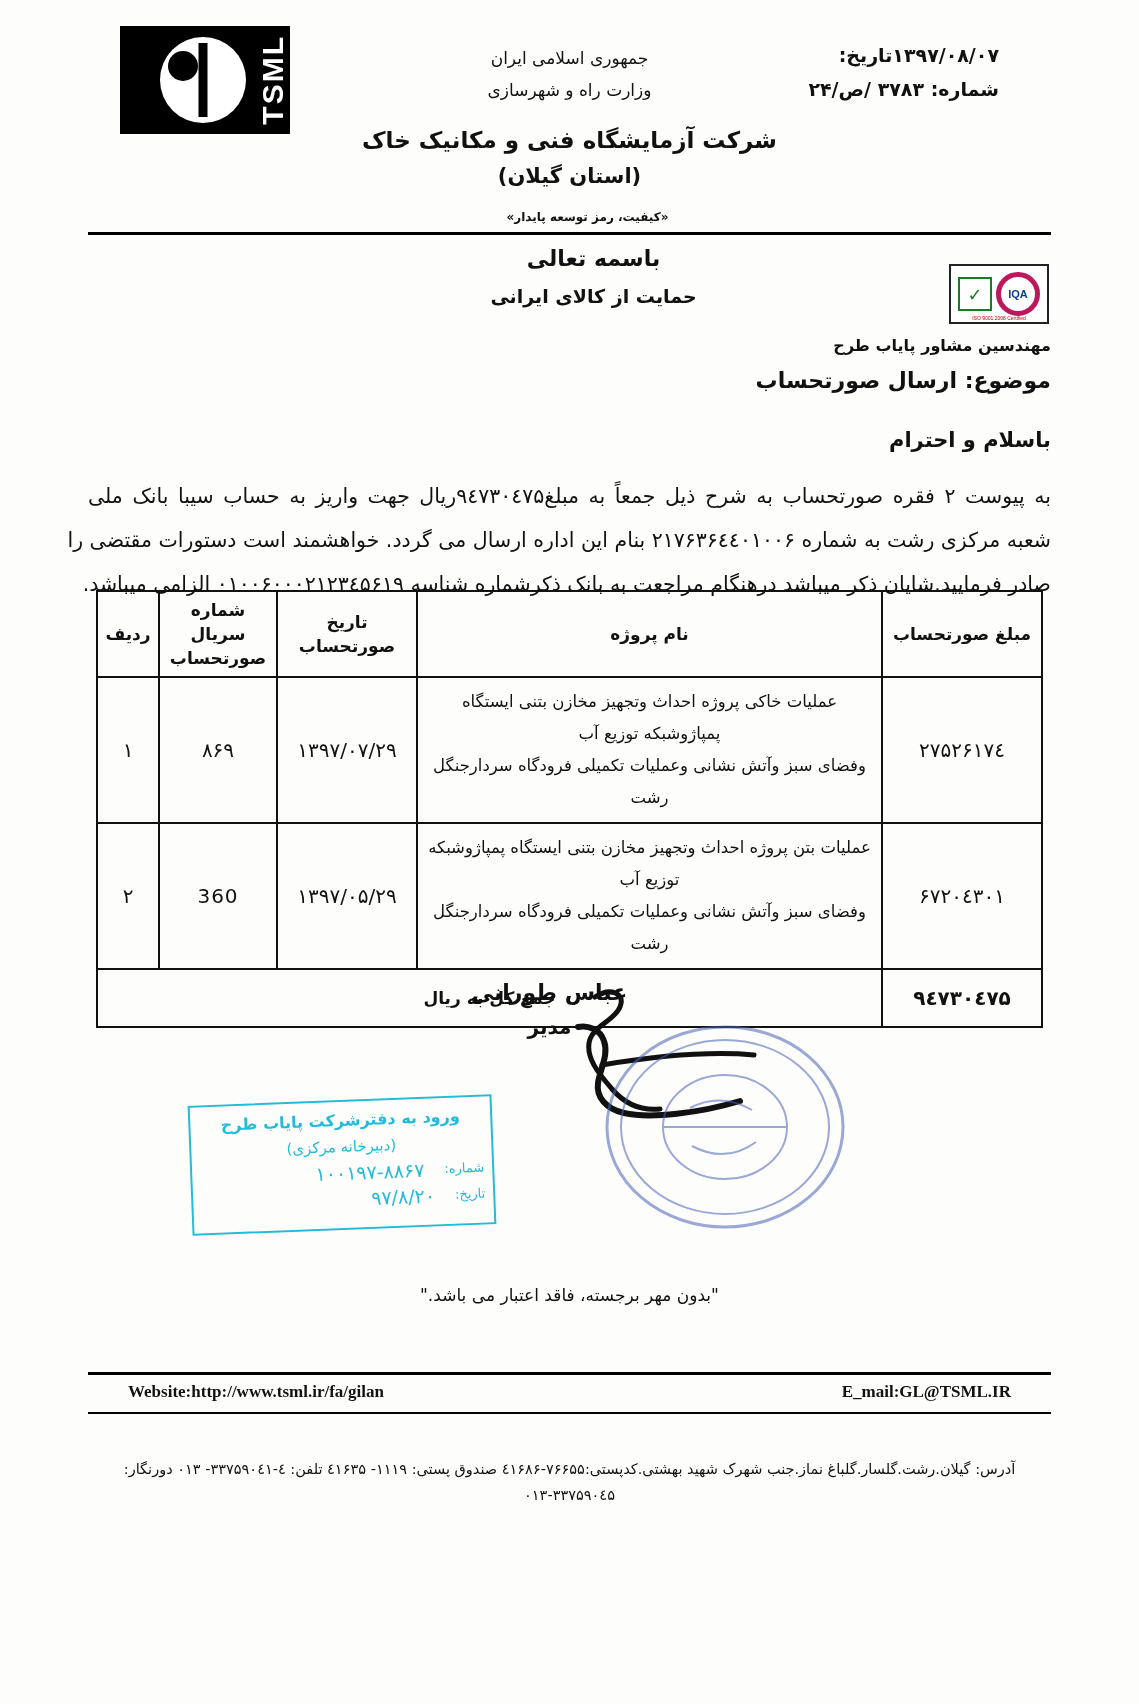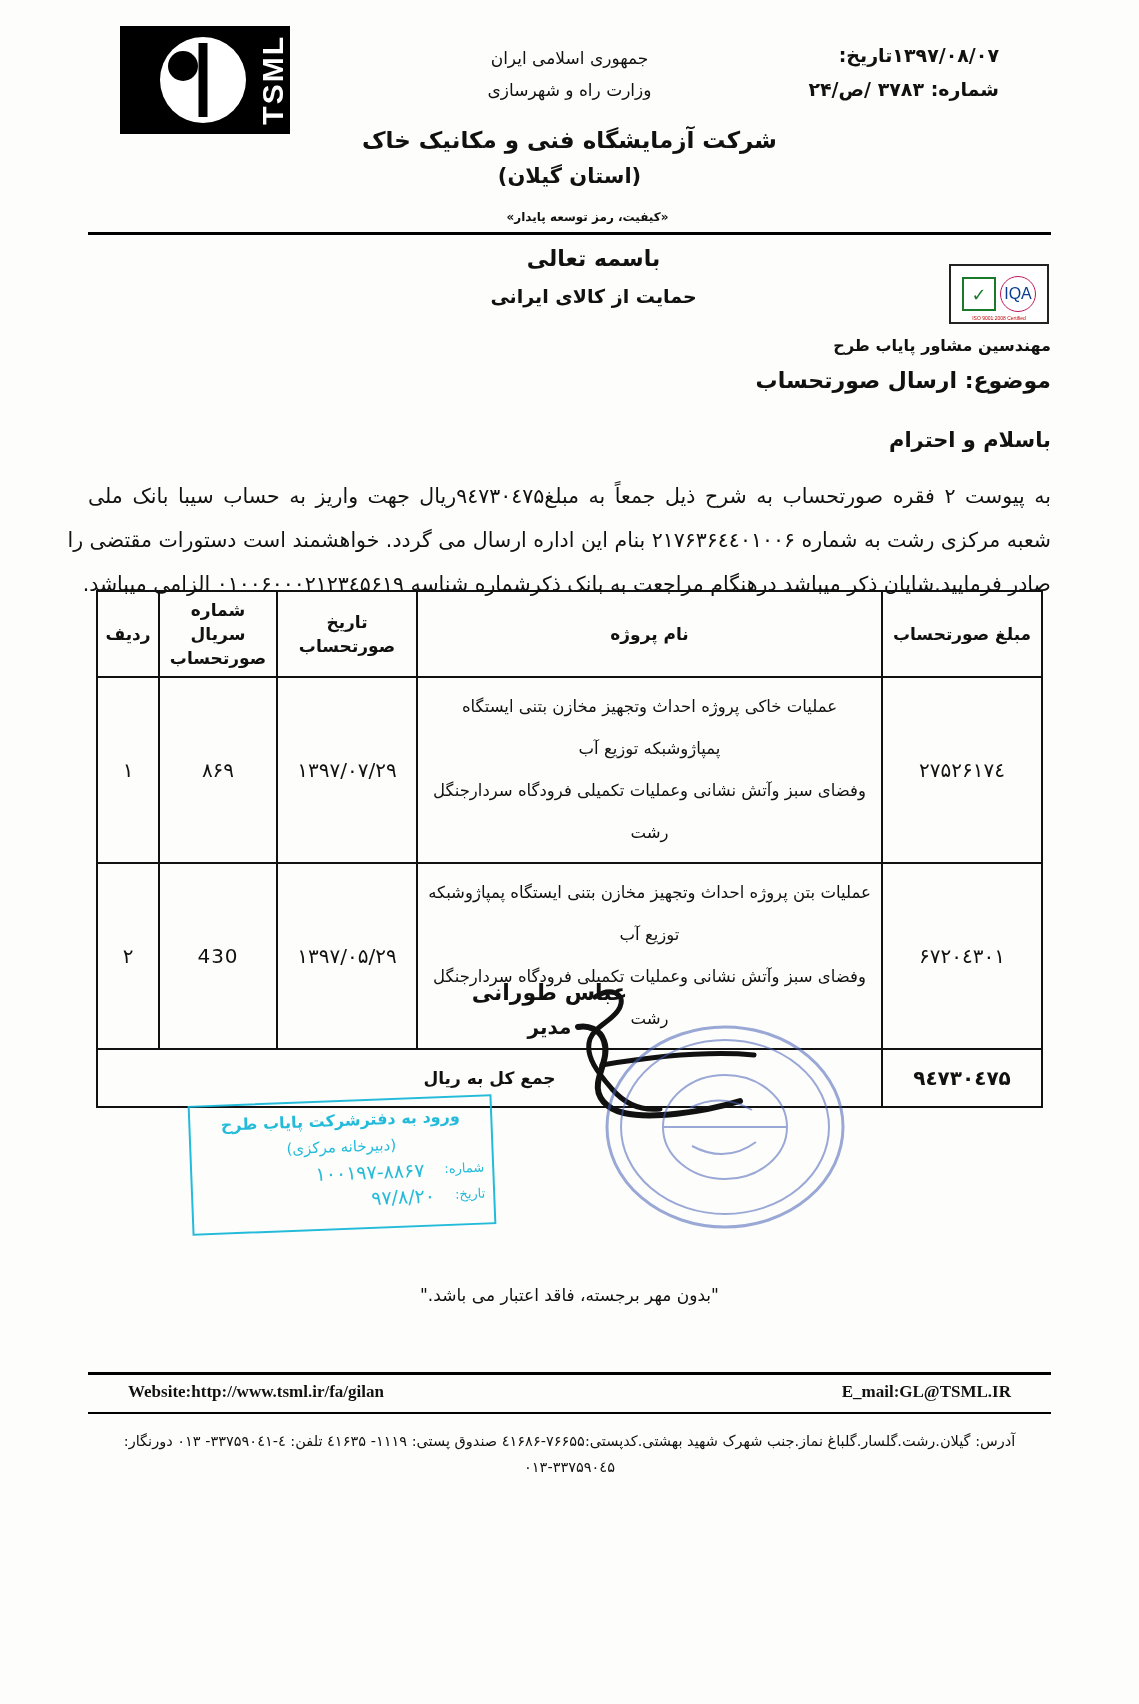--- a/index.html
+++ b/index.html
@@ -157,24 +157,24 @@
     background: #fff;
     display: flex;
     align-items: center;
     justify-content: center;
     overflow: hidden;
   }
   .cert-badge .c-circ {
     width: 34px;
     height: 34px;
     border-radius: 50%;
-    border: 1px solid #be185d;
+    border: 5px solid #be185d;
     color: #0a3d91;
-    font-size: 16px;
-    font-weight: normal;
+    font-size: 11px;
+    font-weight: bold;
     display: flex;
     align-items: center;
     justify-content: center;
     font-family: "Liberation Sans", sans-serif;
   }
   .cert-badge .c-box {
     width: 30px;
     height: 30px;
     margin-right: 4px;
     border: 2px solid #1a7a2a;
@@ -255,21 +255,21 @@
     padding: 6px 4px;
   }
   table.invoice th {
     font-weight: bold;
     height: 46px;
     font-size: 17px;
     line-height: 24px;
   }
   table.invoice td.proj {
     font-size: 16.5px;
-    line-height: 42px;
+    line-height: 32px;
     padding: 8px 10px;
   }
   table.invoice td.num {
     font-size: 20px;
     letter-spacing: 1px;
   }
   table.invoice tr.total td {
     height: 44px;
     font-weight: bold;
   }
@@ -370,21 +370,21 @@
   }
   .rule.bot2 {
     position: absolute;
     top: 1412px;
     left: 88px;
     right: 88px;
     height: 2px;
     background: #000;
   }
   .footer .addr {
-    margin-top: 4px;
+    margin-top: 32px;
     font-size: 14.5px;
     line-height: 26px;
   }
 </style>
 </head>
 <body>
 
 <div class="page">
 
   <div class="header">
@@ -470,21 +470,21 @@
           <td class="num">۸۶۹</td>
           <td class="num">۱</td>
         </tr>
         <tr>
           <td class="num">۶۷۲۰٤۳۰۱</td>
           <td class="proj">
             <div>عملیات بتن   پروژه احداث وتجهیز مخازن بتنی ایستگاه پمپاژوشبکه توزیع آب</div>
             <div>وفضای سبز وآتش نشانی وعملیات تکمیلی فرودگاه سردارجنگل رشت</div>
           </td>
           <td class="num">۱۳۹۷/۰۵/۲۹</td>
-          <td class="num">430</td>
+          <td class="num">360</td>
           <td class="num">۲</td>
         </tr>
         <tr class="total">
           <td class="num">۹٤۷۳۰٤۷۵</td>
           <td colspan="4">جمع کل به ریال</td>
         </tr>
       </tbody>
     </table>
   </div>
 

